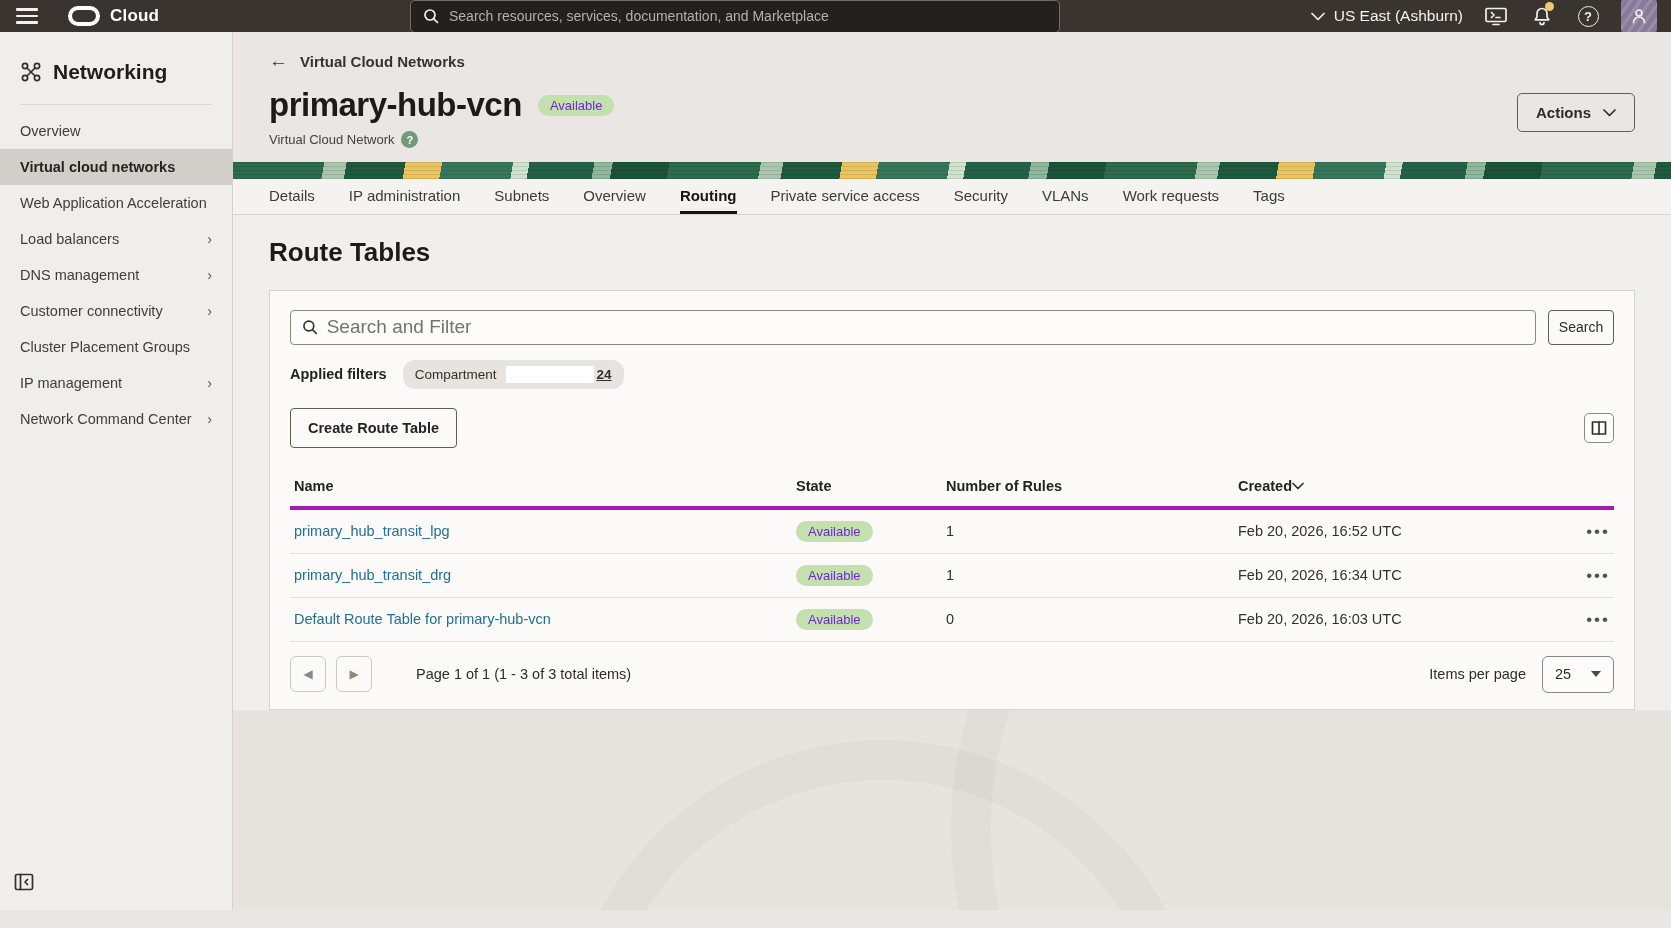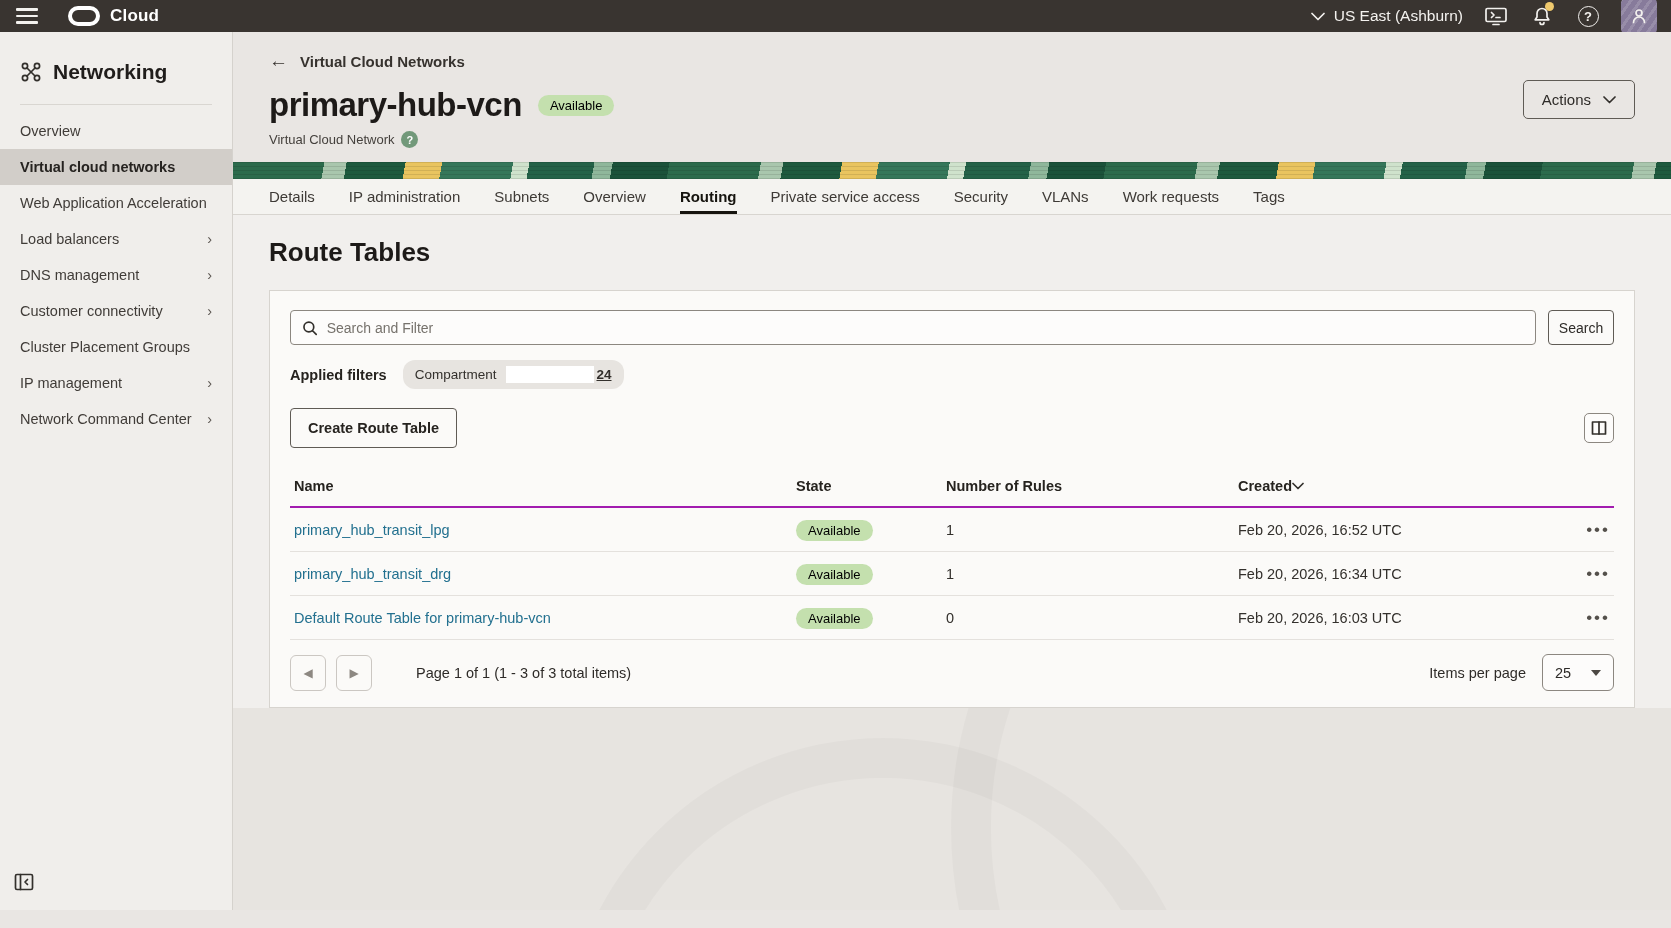--- a/index.html
+++ b/index.html
@@ -37,24 +37,24 @@
   .side-collapse { position:absolute; bottom:14px; left:14px; cursor:pointer; }
 
   .main { flex:1; display:flex; flex-direction:column; background:#e9e6e3; overflow:hidden; }
 
   
   .page-head { padding:18px 36px 14px 36px; position:relative; }
   .crumb { display:flex; align-items:center; gap:12px; font-size:15px; font-weight:bold; color:#36322e; cursor:pointer; width:max-content; }
   .crumb .arrow { font-size:19px; font-weight:normal; }
   .title-row { display:flex; align-items:center; gap:16px; margin-top:14px; }
   .page-title { font-size:33px; font-weight:bold; color:#1d1a18; letter-spacing:-.5px; }
-  .badge { background:#c4e0ae; color:#000000; font-size:13px; padding:3px 12px; border-radius:11px; }
+  .badge { background:#c4e0ae; color:#6d28d9; font-size:13px; padding:3px 12px; border-radius:11px; }
   .subtitle-row { display:flex; align-items:center; gap:7px; margin-top:7px; font-size:13px; color:#44403c; }
   .help-dot { width:17px; height:17px; border-radius:50%; background:#72997a; color:#fff; font-size:11px; font-weight:bold; display:flex; align-items:center; justify-content:center; }
-  .actions-btn { position:absolute; right:36px; top:48px; border:1px solid #5f5b55; background:transparent; border-radius:5px; padding:10px 18px; font-size:15px; font-weight:normal; color:#2e2b28; display:flex; align-items:center; gap:12px; cursor:pointer; font-family:"Liberation Sans",sans-serif; }
+  .actions-btn { position:absolute; right:36px; top:61px; border:1px solid #5f5b55; background:transparent; border-radius:5px; padding:10px 18px; font-size:15px; font-weight:bold; color:#2e2b28; display:flex; align-items:center; gap:12px; cursor:pointer; font-family:"Liberation Sans",sans-serif; }
 
   
   .banner { height:22px;
     background:
       repeating-linear-gradient(0deg, rgba(0,0,0,.10) 0 1px, transparent 1px 4px),
       repeating-linear-gradient(100deg,
         #2c6b4c 0 90px, #a9c6ad 90px 112px, #1e5a3e 112px 170px,
         #e9c45f 170px 206px, #35775a 206px 276px, #cfe2cc 276px 292px,
         #246248 292px 356px, #8fb79b 356px 374px, #1b523a 374px 430px);
   }
@@ -69,36 +69,36 @@
   .content-footer { height:256px; background:#e7e4e0; position:relative; overflow:hidden; }
   .content-footer::before, .content-footer::after { content:""; position:absolute; border-radius:50%; border:40px solid rgba(0,0,0,0.025); }
   .content-footer::before { width:560px; height:560px; left:330px; top:30px; }
   .content-footer::after { width:760px; height:760px; right:-120px; top:-300px; }
 
   .h2 { font-size:26px; font-weight:bold; color:#1d1a18; margin-bottom:22px; }
   .card { background:#fbfaf8; border:1px solid #d7d4cf; width:1366px; padding:19px 20px 0 20px; }
 
   .search-row { display:flex; gap:12px; }
   .filter-input { flex:1; height:35px; border:1px solid #8c8780; border-radius:4px; background:#fdfcfb; display:flex; align-items:center; padding:0 11px; gap:9px; }
-  .filter-input input { border:none; outline:none; background:transparent; font-size:14px; color:#33302c; width:100%; font-family:"Liberation Sans",sans-serif; }
+  .filter-input input { border:none; outline:none; background:transparent; font-size:19px; color:#33302c; width:100%; font-family:"Liberation Sans",sans-serif; }
   .filter-input input::placeholder { color:#76726c; }
   .search-btn { width:66px; border:1px solid #5f5b55; background:transparent; border-radius:4px; font-size:14px; color:#2e2b28; cursor:pointer; font-family:"Liberation Sans",sans-serif; }
 
   .applied-row { display:flex; align-items:center; gap:16px; margin-top:15px; }
   .applied-label { font-size:14.5px; font-weight:bold; color:#26231f; }
   .filter-pill { background:#e7e4e0; border-radius:12px; padding:6px 12px; font-size:13.5px; color:#33302c; display:flex; align-items:center; gap:2px; }
   .redact { display:inline-block; width:88px; height:17px; background:#fff; margin-left:8px; }
   .pill-suffix { text-decoration:underline; font-weight:bold; }
 
   .create-row { display:flex; align-items:center; justify-content:space-between; margin-top:19px; }
   .create-btn { border:1px solid #5f5b55; background:transparent; border-radius:4px; padding:11px 17px; font-size:14.5px; font-weight:bold; color:#26231f; cursor:pointer; font-family:"Liberation Sans",sans-serif; }
   .col-manager { width:30px; height:30px; border:1px solid #8c8780; border-radius:5px; display:flex; align-items:center; justify-content:center; cursor:pointer; background:#fdfcfb; }
 
   table.rt { width:100%; border-collapse:collapse; margin-top:20px; font-size:14.5px; }
-  table.rt th { text-align:left; font-weight:bold; color:#26231f; padding:10px 4px 12px 4px; border-bottom:2px solid #a21caf; }
+  table.rt th { text-align:left; font-weight:bold; color:#26231f; padding:10px 4px 12px 4px; border-bottom:4px solid #a21caf; }
   table.rt td { padding:13px 4px; border-bottom:1px solid #e4e1dd; color:#33302c; }
   th.col-name, td.col-name { width:502px; }
   th.col-state, td.col-state { width:150px; }
   th.col-rules, td.col-rules { width:292px; }
   th.col-created, td.col-created { }
   th.col-act, td.col-act { width:50px; text-align:right; }
   .rt-link { color:#22708f; cursor:pointer; }
   .sort-wrap { display:inline-flex; align-items:center; cursor:pointer; }
   .dots { color:#54504b; font-size:17px; letter-spacing:2px; cursor:pointer; line-height:1; }
 
@@ -120,20 +120,27 @@
   <div class="hamburger">
       <span></span>
       <span></span>
       <span></span>
     </div>
   <div class="brand">
     <div class="oracle-logo"></div>
     <span class="brand-name">Cloud</span>
   </div>
   <div class="topbar-spacer"></div>
+  <div class="top-search">
+    <svg width="16" height="16" viewBox="0 0 16 16">
+        <circle class="st" cx="7" cy="7" r="5"></circle>
+        <line class="st" x1="10.8" y1="10.8" x2="14.5" y2="14.5"></line>
+      </svg>
+    <input placeholder="Search resources, services, documentation, and Marketplace" style="">
+  </div>
   <div class="topbar-spacer"></div>
   <div class="top-right">
     <div class="region">
       <svg width="14" height="9" viewBox="0 0 14 9">
           <polyline class="st" points="1,1.5 7,7.5 13,1.5"></polyline>
         </svg>
       <span>US East (Ashburn)</span>
     </div>
     <div class="icon-btn">
       <svg width="22" height="19" viewBox="0 0 22 19">

